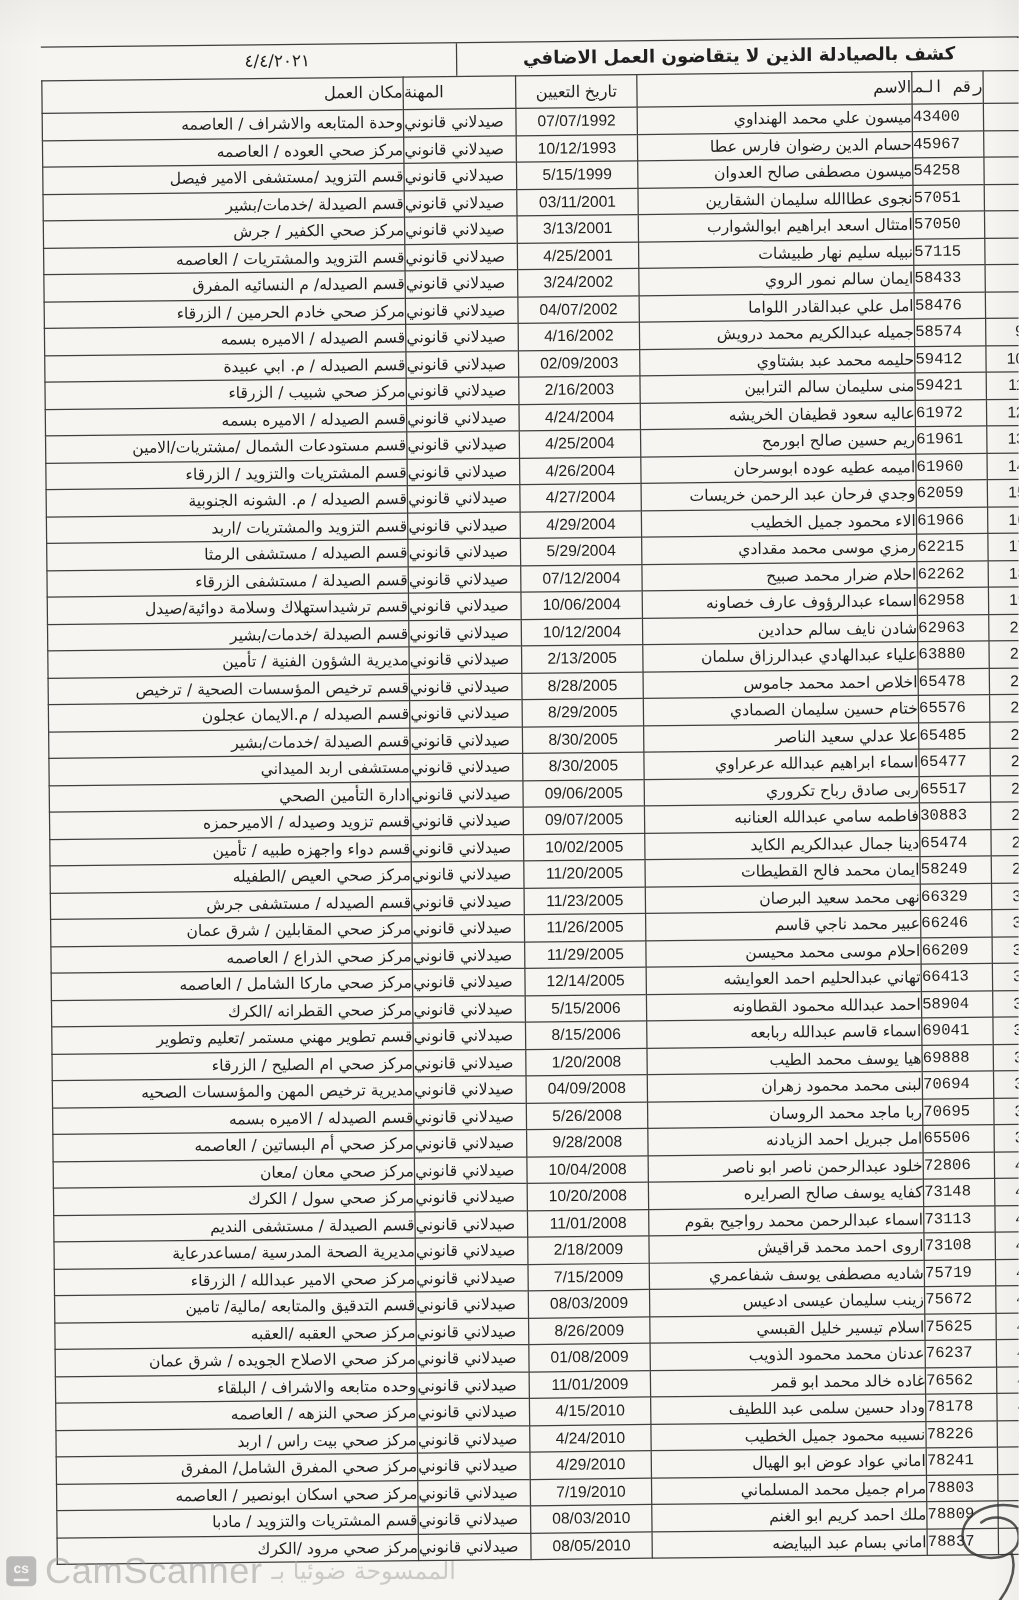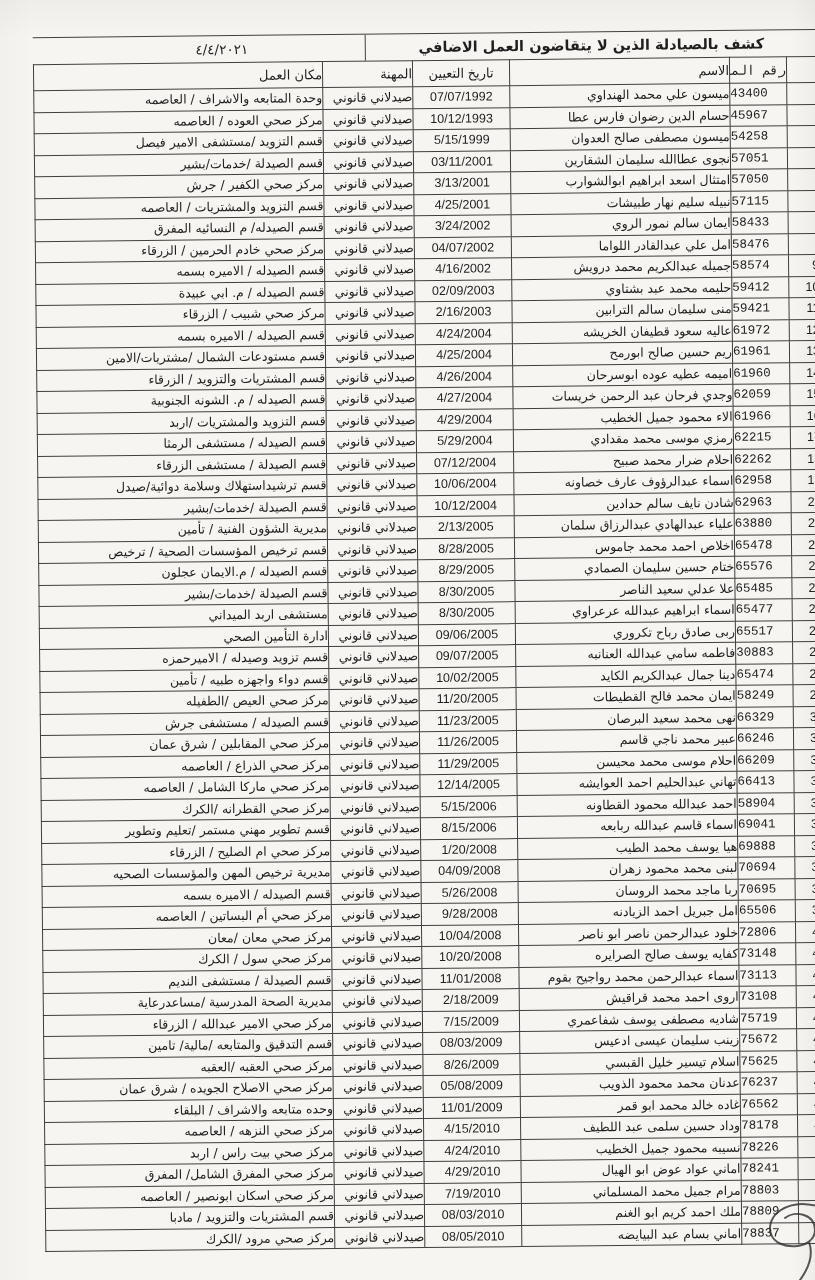--- a/index.html
+++ b/index.html
@@ -51,21 +51,21 @@
     border:1px solid var(--line);
     padding:0;overflow:hidden;white-space:nowrap;
     font-weight:normal;vertical-align:middle;
   }
   table.doc th{height:25px;font-size:13px;}
   table.doc td{height:20.5px;font-size:12.5px;line-height:1;}
   .c-no   {text-align:right;padding:0 3px 0 0;font-family:"Liberation Sans",sans-serif;font-size:12.5px;}
   .c-file {text-align:left;font-family:Liberation Mono, monospace;font-size:13px;}
   .c-name {text-align:right;padding:0 5px 0 2px;}
   .c-date {text-align:center;font-family:"Liberation Sans",sans-serif;font-size:13px;}
-  .c-prof {text-align:right;font-size:12px;}
+  .c-prof {text-align:left;font-size:12px;}
   .c-work {text-align:right;padding:0 8px 0 4px;font-size:12.3px;}
   th.c-name{text-align:right;padding-right:4px;}
   th.c-work{text-align:right;padding-right:10px;}
   
   .pen-mark{position:absolute;right:-12px;top:1198px;pointer-events:none;opacity:.8;}
   
   .watermark{
     position:absolute;left:5px;bottom:6px;height:34px;
     display:flex;align-items:center;gap:7px;direction:ltr;
     opacity:.55;pointer-events:none;
@@ -483,21 +483,21 @@
             <td class="c-file">75625</td>
             <td class="c-name">اسلام تيسير خليل القبسي</td>
             <td class="c-date">8/26/2009</td>
             <td class="c-prof">صيدلاني قانوني</td>
             <td class="c-work">مركز صحي العقبه /العقبه</td>
           </tr>
           <tr>
             <td class="c-no">47</td>
             <td class="c-file">76237</td>
             <td class="c-name">عدنان محمد محمود الذويب</td>
-            <td class="c-date">05/08/2009</td>
+            <td class="c-date">01/08/2009</td>
             <td class="c-prof">صيدلاني قانوني</td>
             <td class="c-work">مركز صحي الاصلاح الجويده / شرق عمان</td>
           </tr>
           <tr>
             <td class="c-no">48</td>
             <td class="c-file">76562</td>
             <td class="c-name">غاده خالد محمد ابو قمر</td>
             <td class="c-date">11/01/2009</td>
             <td class="c-prof">صيدلاني قانوني</td>
             <td class="c-work">وحده متابعه والاشراف / البلقاء</td>
@@ -552,13 +552,21 @@
           </tr>
         </tbody>
     </table>
   </div>
 
   <svg class="pen-mark" width="74" height="92" viewBox="0 0 74 92">
     <path d="M64,8 C34,0 12,18 18,36 C24,54 62,52 62,32 C62,16 42,12 32,20" fill="none" stroke="#2e2e2e" stroke-width="2" stroke-linecap="round"></path>
     <path d="M56,44 C62,60 52,76 44,86" fill="none" stroke="#2e2e2e" stroke-width="2" stroke-linecap="round"></path>
   </svg>
 
+  <div class="watermark">
+    <span class="wm-badge">
+      <span>cs</span>
+        <i></i>
+    </span>
+    <span class="wm-brand">CamScanner</span>
+    <span class="wm-ar">الممسوحة ضوئيا بـ</span>
+  </div>
 </div>
 
 </body></html>

